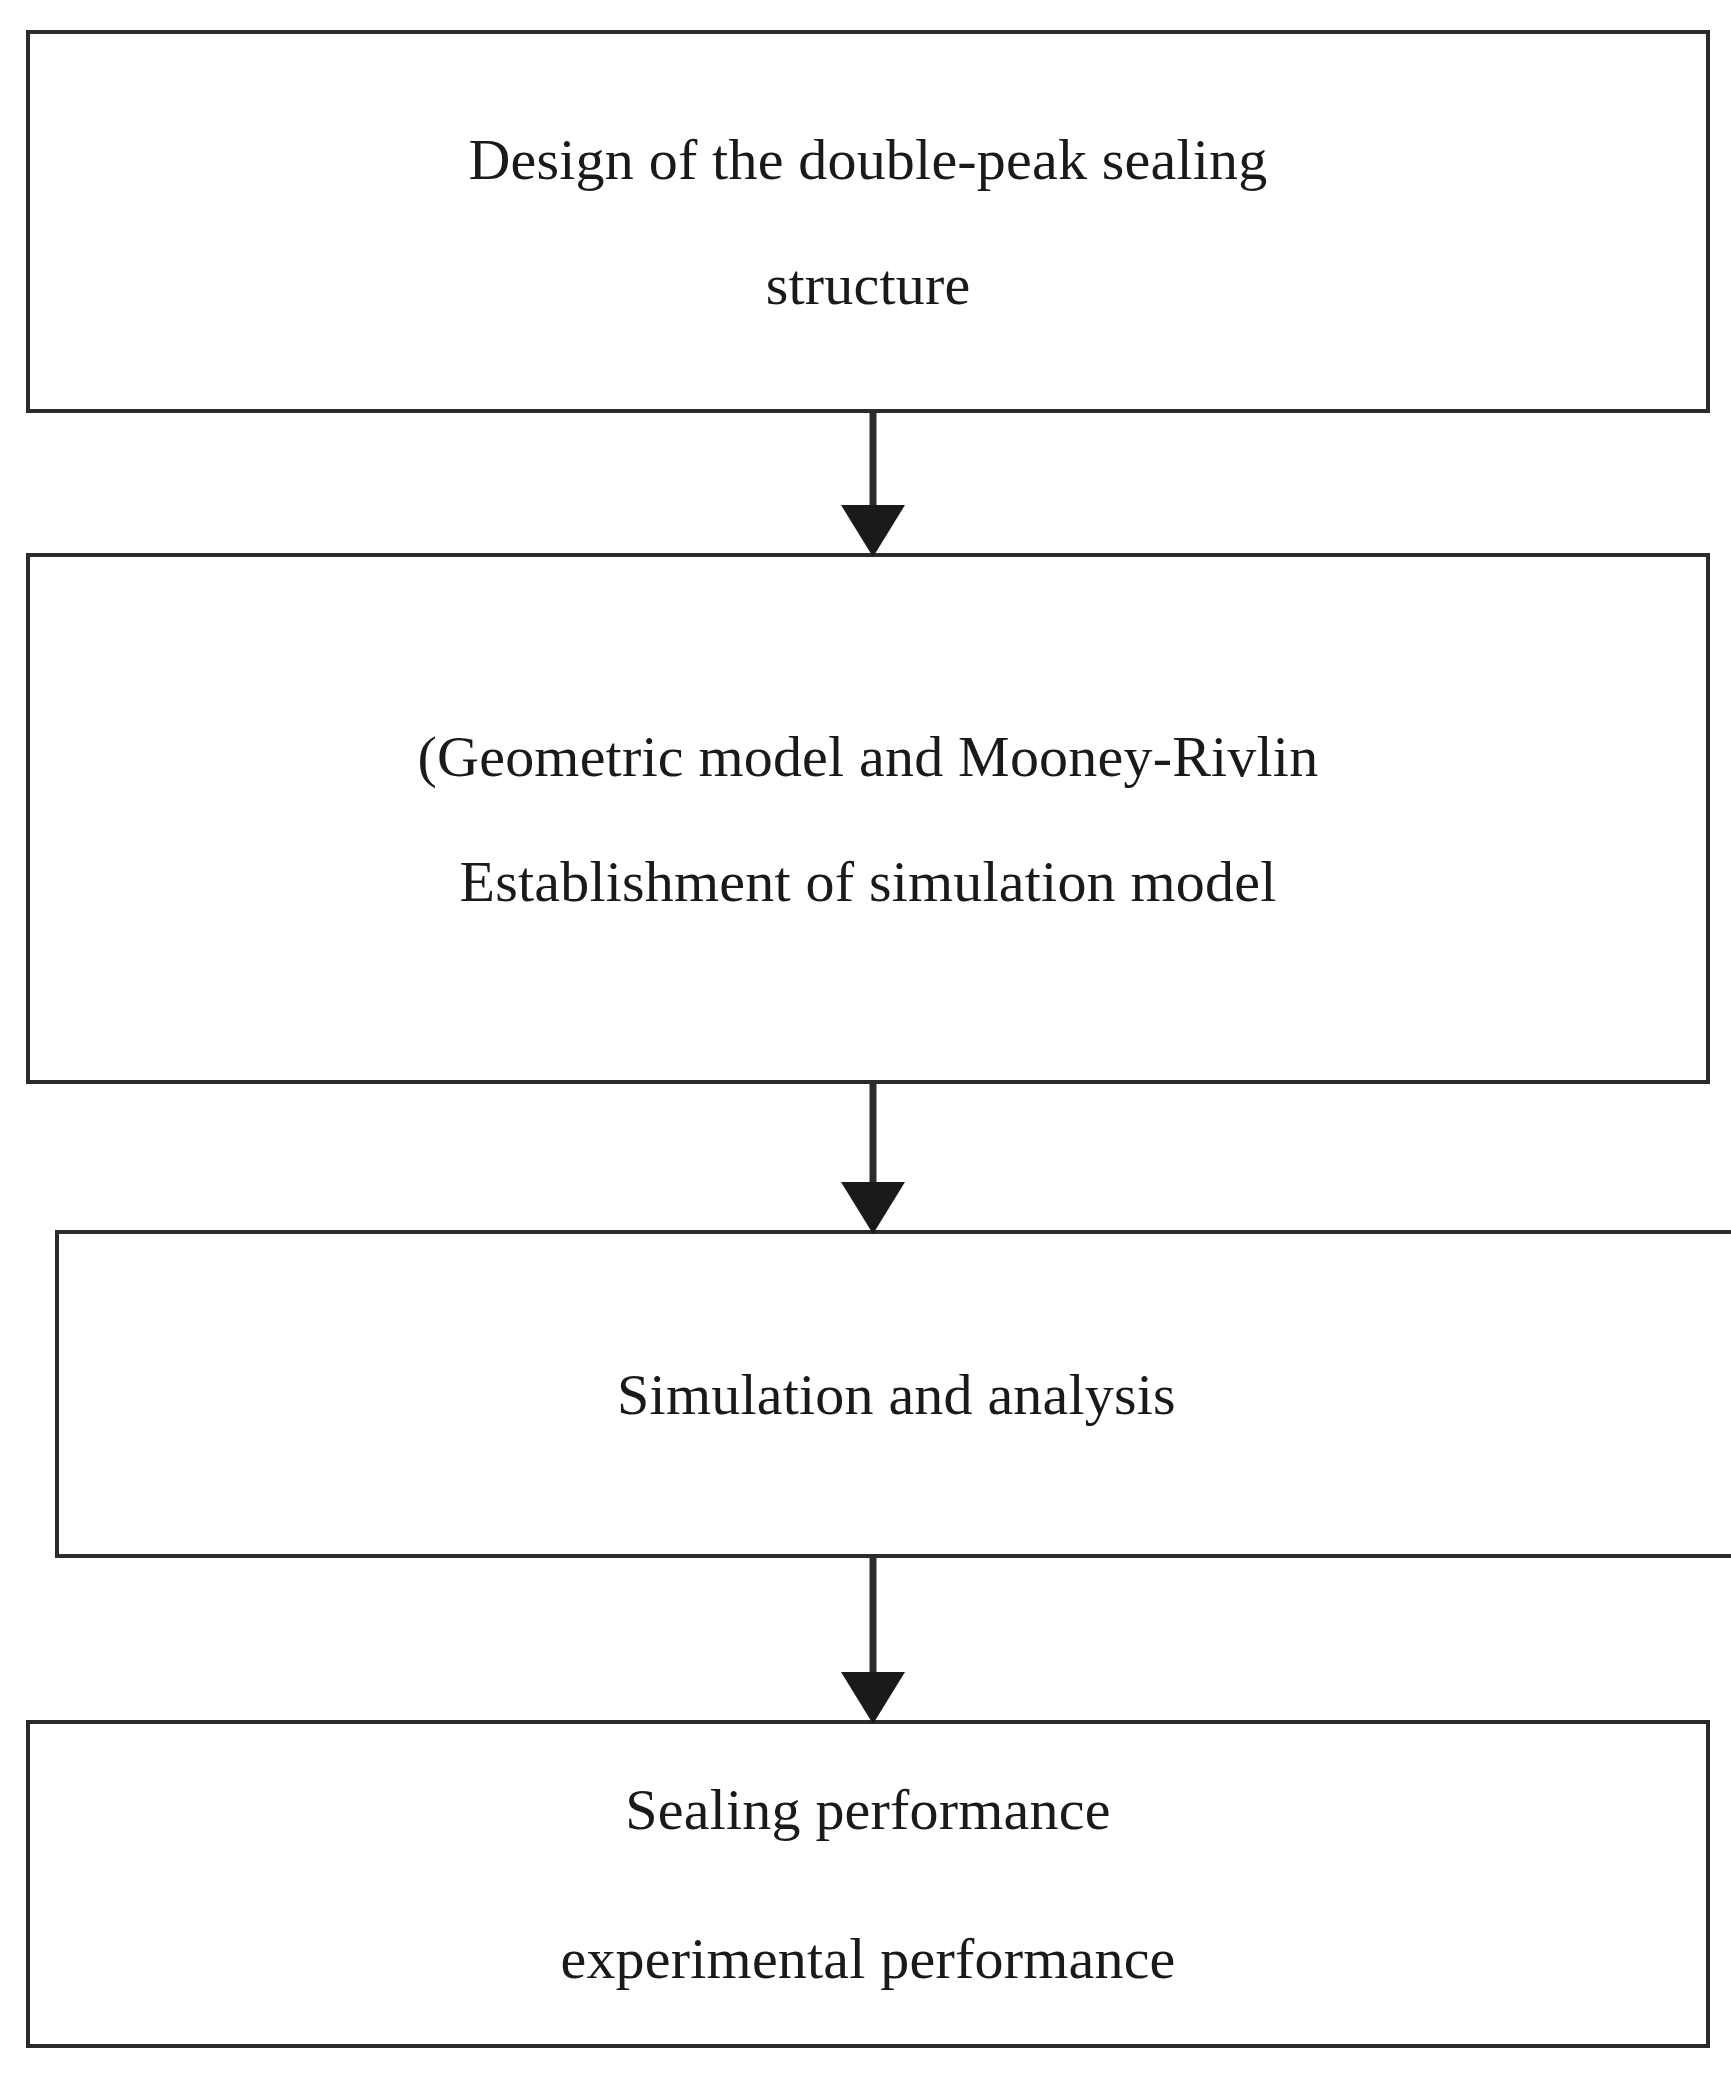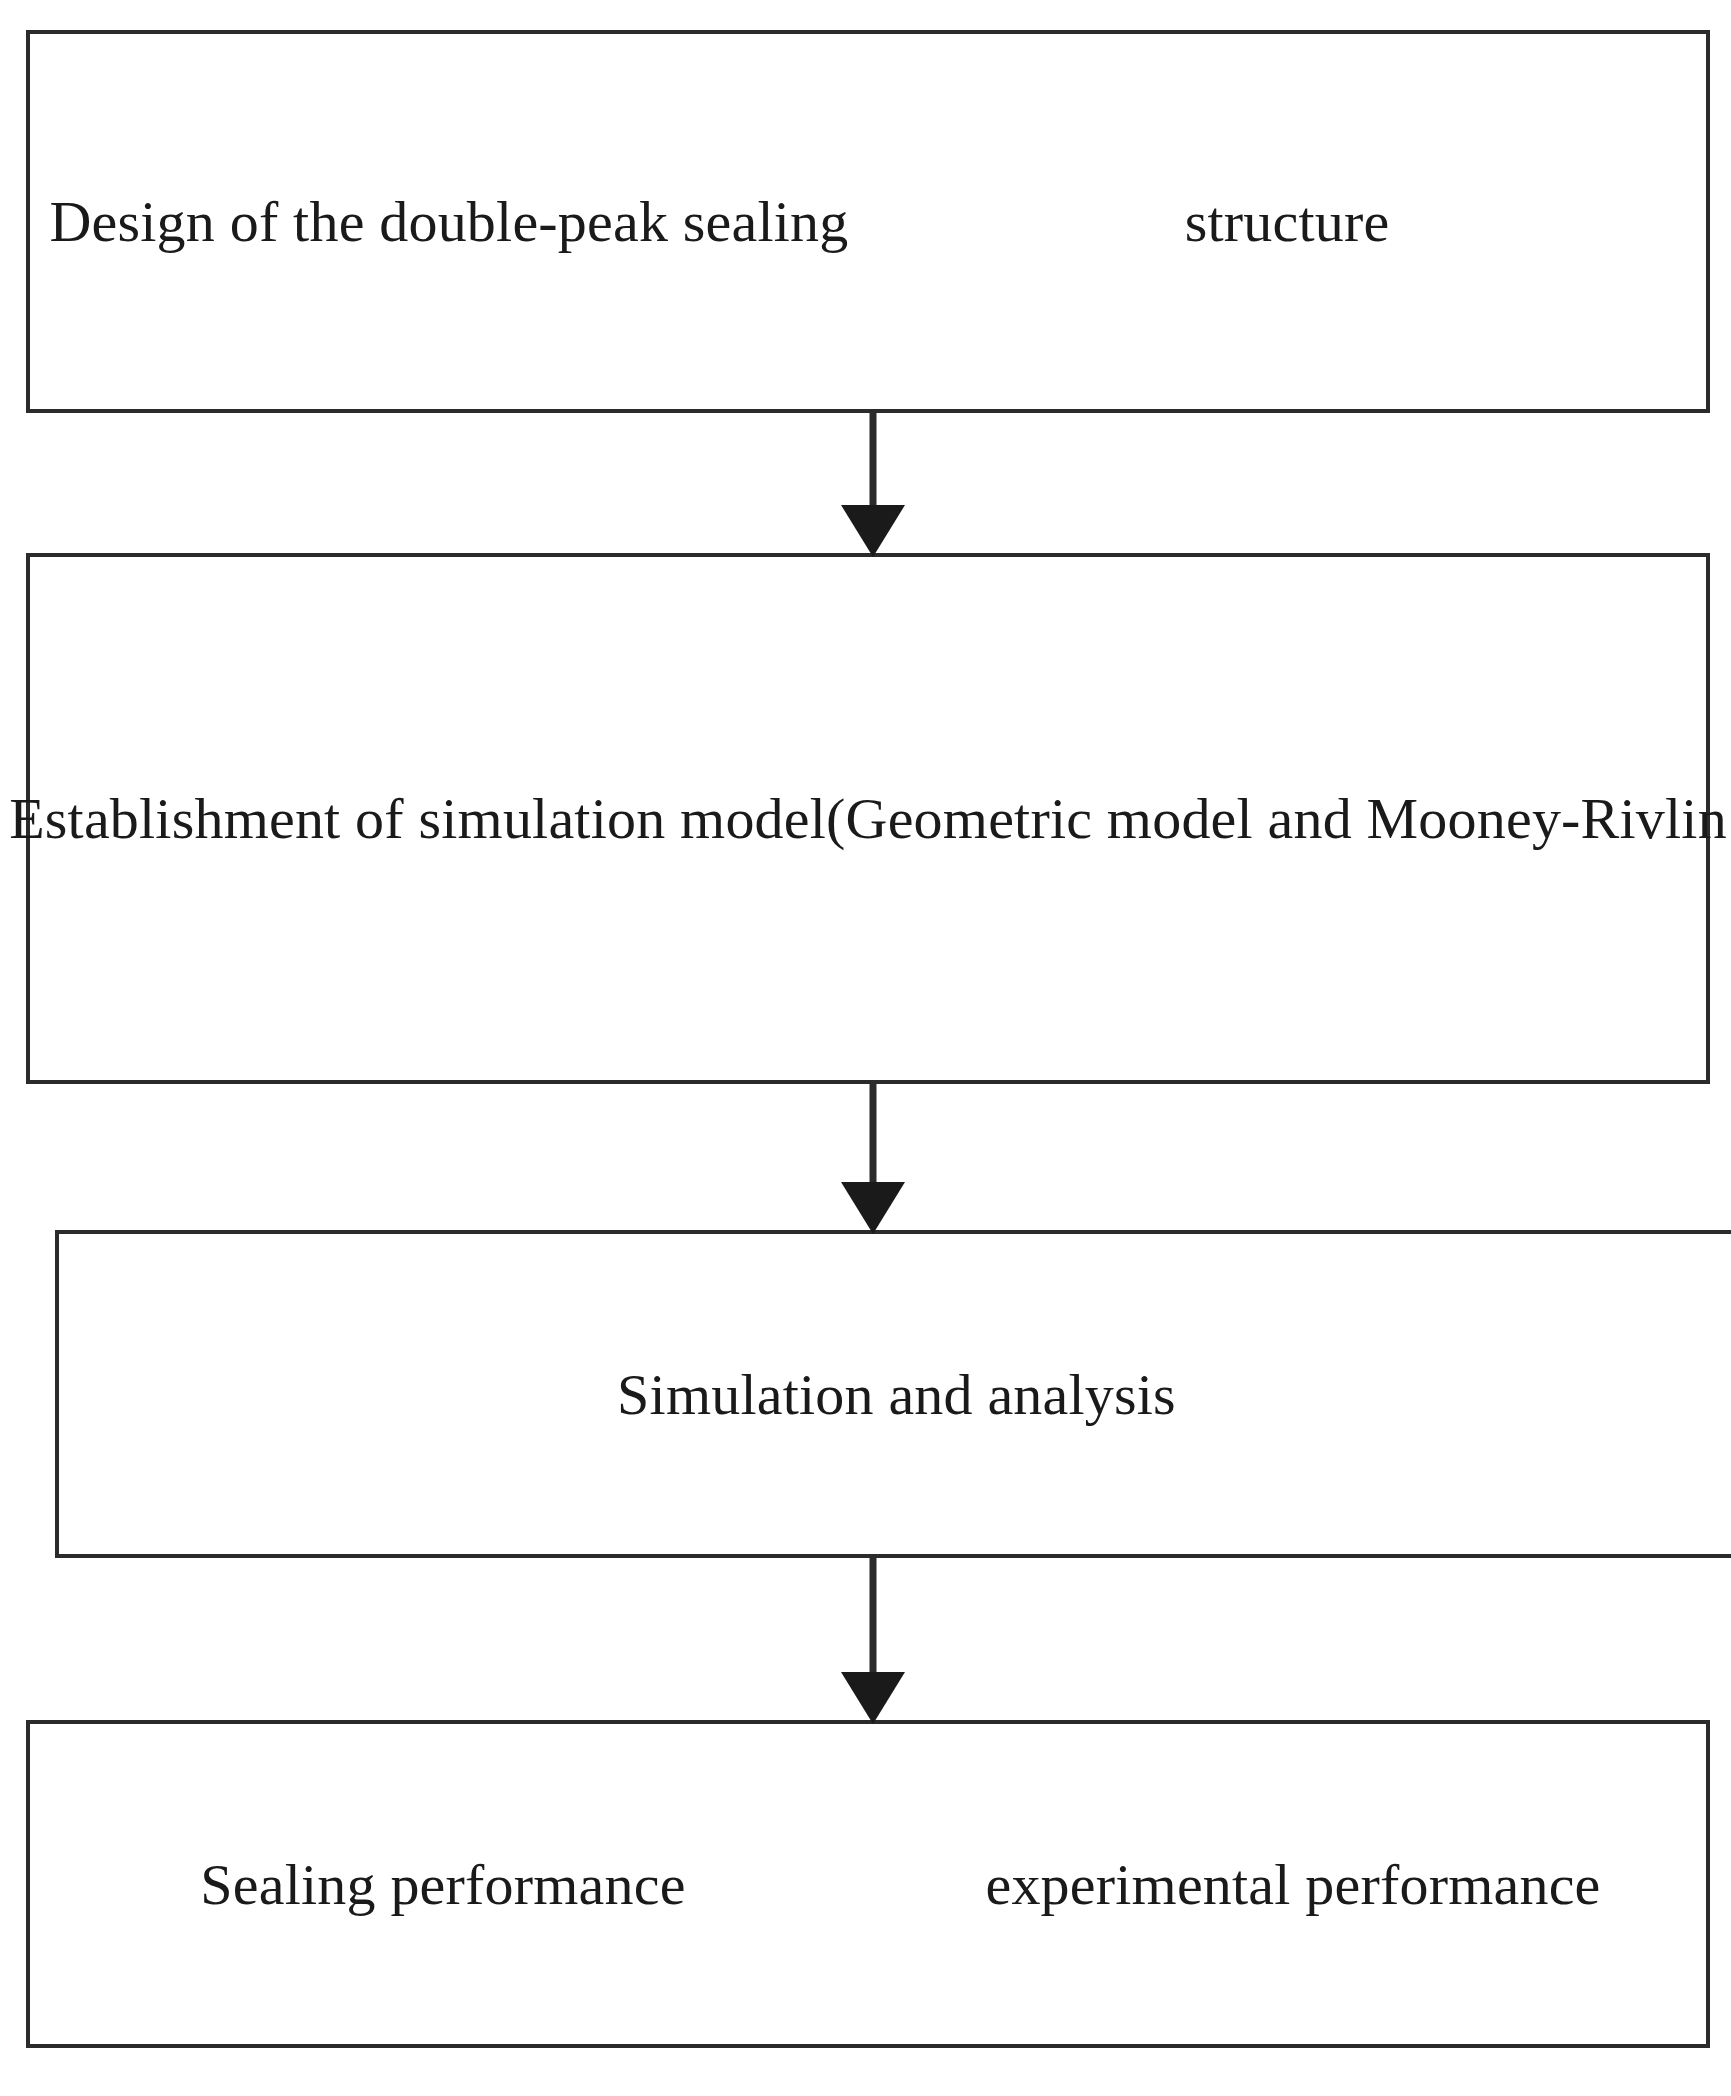--- a/index.html
+++ b/index.html
@@ -20,21 +20,21 @@
     height: 2096px;
     background: #ffffff;
     overflow: hidden;
   }
   .node-box {
     position: absolute;
     box-sizing: border-box;
     border: 4px solid #2b2b2b;
     background: #ffffff;
     display: flex;
-    flex-direction: row;
+    flex-direction: column;
     align-items: center;
     justify-content: center;
     text-align: center;
   }
   .node-text {
     display: block;
     width: 100%;
     text-align: center;
     color: #1a1a1a;
     font-size: 58px;
@@ -71,22 +71,22 @@
 <body>
 
 <div id="flowchart">
 
   <div class="node-box" id="box-1">
     <span class="node-text">Design of the double-peak sealing</span>
     <span class="node-text">structure</span>
   </div>
 
   <div class="node-box" id="box-2">
+    <span class="node-text">(Geometric model and Mooney-Rivlin</span>
     <span class="node-text">Establishment of simulation model</span>
-    <span class="node-text">(Geometric model and Mooney-Rivlin</span>
   </div>
 
   <div class="node-box" id="box-3">
     <span class="node-text">Simulation and analysis</span>
   </div>
 
   <div class="node-box" id="box-4">
     <span class="node-text">Sealing performance</span>
     <span class="node-text">experimental performance</span>
   </div>

